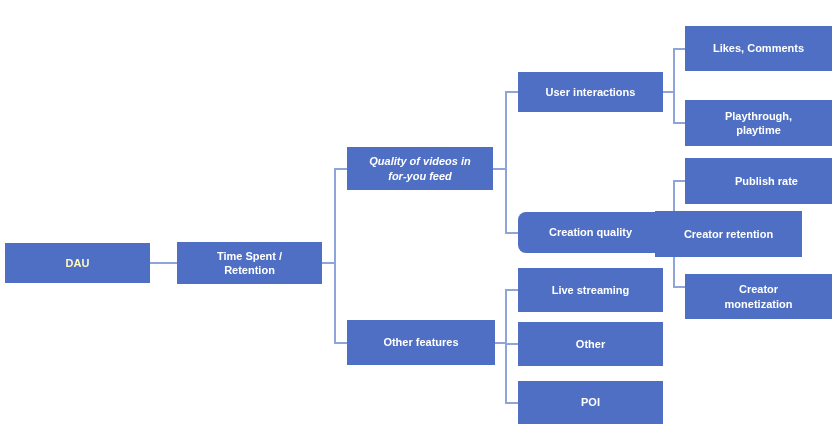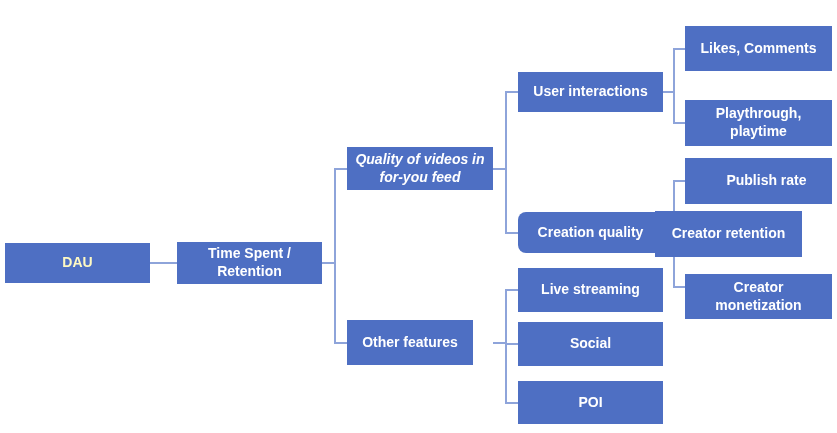--- a/index.html
+++ b/index.html
@@ -10,21 +10,21 @@
     overflow: hidden;
     font-family: "Liberation Sans", sans-serif;
   }
   .node {
     position: absolute;
     display: flex;
     align-items: center;
     justify-content: center;
     text-align: center;
     font-weight: bold;
-    font-size: 14px;
+    font-size: 11px;
     line-height: 1.28;
     white-space: pre-line;
     box-sizing: border-box;
     padding: 2px 4px;
   }
   .edge {
     position: absolute;
   }
 </style>
 </head>
@@ -68,25 +68,25 @@
     <div class="edge" style="left: 673px; top: 232px; width: 2px; height: 3px; background: rgb(142, 164, 218);"></div>
     <div class="edge" style="left: 674px; top: 233px; width: 11px; height: 2px; background: rgb(142, 164, 218);"></div>
     <div class="edge" style="left: 663px; top: 232px; width: 12px; height: 2px; background: rgb(142, 164, 218);"></div>
     <div class="edge" style="left: 673px; top: 232px; width: 2px; height: 56px; background: rgb(142, 164, 218);"></div>
     <div class="edge" style="left: 674px; top: 286px; width: 11px; height: 2px; background: rgb(142, 164, 218);"></div>
     <div class="node" style="left: 5px; top: 243px; width: 145px; height: 40px; background: rgb(78, 111, 195); color: #fef9c3;">DAU</div>
     <div class="node" style="left: 177px; top: 242px; width: 145px; height: 42px; background: rgb(78, 111, 195); color: rgb(255, 255, 255);">Time Spent /
 Retention</div>
     <div class="node" style="left: 347px; top: 147px; width: 146px; height: 43px; background: rgb(78, 111, 195); color: rgb(255, 255, 255); font-style: italic;">Quality of videos in
 for-you feed</div>
-    <div class="node" style="left: 347px; top: 320px; width: 126px; height: 45px; background: rgb(78, 111, 195); color: rgb(255, 255, 255);">Other features</div>
+    <div class="node" style="left: 347px; top: 320px; width: 148px; height: 45px; background: rgb(78, 111, 195); color: rgb(255, 255, 255);">Other features</div>
     <div class="node" style="left: 518px; top: 72px; width: 145px; height: 40px; background: rgb(78, 111, 195); color: rgb(255, 255, 255);">User interactions</div>
     <div class="node" style="left: 518px; top: 212px; width: 145px; height: 41px; background: rgb(78, 111, 195); color: rgb(255, 255, 255); border-radius: 8px;">Creation quality</div>
     <div class="node" style="left: 518px; top: 268px; width: 145px; height: 44px; background: rgb(78, 111, 195); color: rgb(255, 255, 255);">Live streaming</div>
-    <div class="node" style="left: 518px; top: 322px; width: 145px; height: 44px; background: rgb(78, 111, 195); color: rgb(255, 255, 255);">Social</div>
+    <div class="node" style="left: 518px; top: 322px; width: 145px; height: 44px; background: rgb(78, 111, 195); color: rgb(255, 255, 255);">Other</div>
     <div class="node" style="left: 518px; top: 381px; width: 145px; height: 43px; background: rgb(78, 111, 195); color: rgb(255, 255, 255);">POI</div>
     <div class="node" style="left: 685px; top: 26px; width: 147px; height: 45px; background: rgb(78, 111, 195); color: rgb(255, 255, 255);">Likes, Comments</div>
     <div class="node" style="left: 685px; top: 100px; width: 147px; height: 46px; background: rgb(78, 111, 195); color: rgb(255, 255, 255);">Playthrough,
 playtime</div>
     <div class="node" style="left: 685px; top: 158px; width: 147px; height: 46px; background: rgb(78, 111, 195); color: rgb(255, 255, 255); padding-left: 20px;">Publish rate</div>
     <div class="node" style="left: 655px; top: 211px; width: 147px; height: 46px; background: rgb(78, 111, 195); color: #ffffff;">Creator retention</div>
     <div class="node" style="left: 685px; top: 274px; width: 147px; height: 45px; background: rgb(78, 111, 195); color: rgb(255, 255, 255);">Creator
 monetization</div>
   </div>
 

